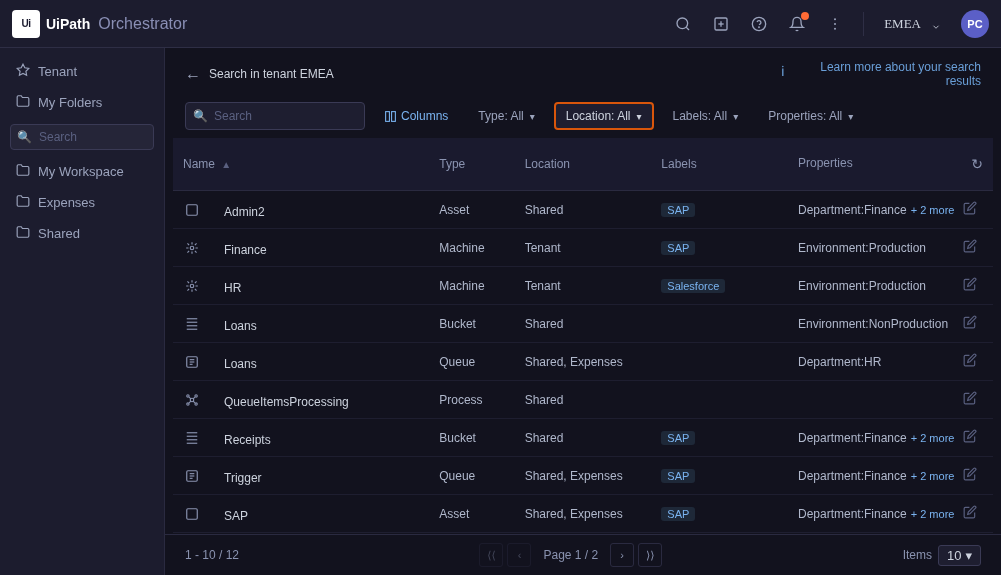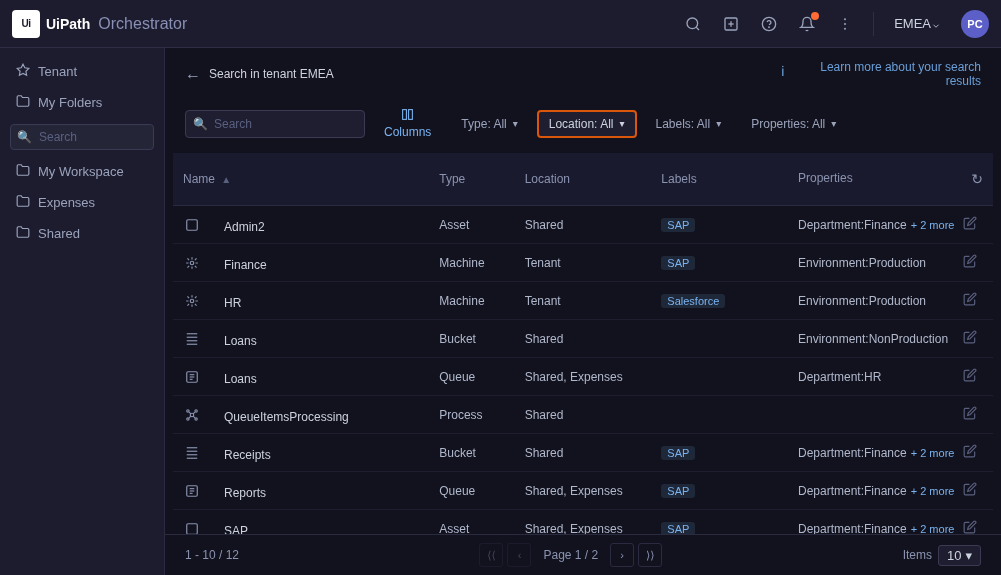--- a/index.html
+++ b/index.html
@@ -78,26 +78,27 @@
     }
     .topbar-divider {
       width: 1px;
       height: 24px;
       background: #2e2e45;
       margin: 0 6px;
     }
     .tenant-selector {
       display: flex;
       align-items: flex-end;
-      gap: 0;
+      gap: 10px;
       cursor: pointer;
       padding: 4px 8px;
       border-radius: 4px;
       color: #cdd3de;
       font-size: 13px;
+      font-family: Liberation Serif, serif;
     }
     .avatar {
       width: 28px;
       height: 28px;
       border-radius: 50%;
       background: #5b5fc7;
       display: flex;
       align-items: center;
       justify-content: center;
       font-size: 11px;
@@ -241,21 +242,20 @@
       border-radius: 4px;
       border: 1px solid transparent;
       background: transparent;
       color: #9ba3bc;
       cursor: pointer;
       font-size: 12px;
     }
     .filter-btn.columns-btn {
       color: #7ab3f0;
       border-color: transparent;
-      flex-direction: column;
     }
     .filter-btn.active-filter {
       border: 2px solid #e06c1a;
       color: #cdd3de;
       background: #1e1e30;
     }
     .chevron { font-size: 10px; margin-left: 2px; }
 
     
     .table-wrap {
@@ -738,21 +738,21 @@
     <td>
       <div class="name-cell">
         <span class="row-icon">
                     <svg width="14" height="14" viewBox="0 0 24 24" fill="none" stroke="currentColor" stroke-width="2">
                       <rect x="3" y="3" width="18" height="18" rx="2"></rect>
                       <line x1="8" y1="12" x2="16" y2="12"></line>
                       <line x1="8" y1="8" x2="16" y2="8"></line>
                       <line x1="8" y1="16" x2="13" y2="16"></line>
                     </svg>
                   </span>
-        <span>Reports</span>
+        <span>Trigger</span>
       </div>
     </td>
     <td>Queue</td>
     <td>Shared, Expenses</td>
     <td><span class="tag-pill">SAP</span></td>
     <td style="display:flex;align-items:center;justify-content:space-between;">
       <span>Department:Finance<span class="prop-more">+ 2 more</span></span>
       <span class="edit-btn">
         <svg width="14" height="14" viewBox="0 0 24 24" fill="none" stroke="currentColor" stroke-width="2">
                     <path d="M11 4H4a2 2 0 0 0-2 2v14a2 2 0 0 0 2 2h14a2 2 0 0 0 2-2v-7"></path>

